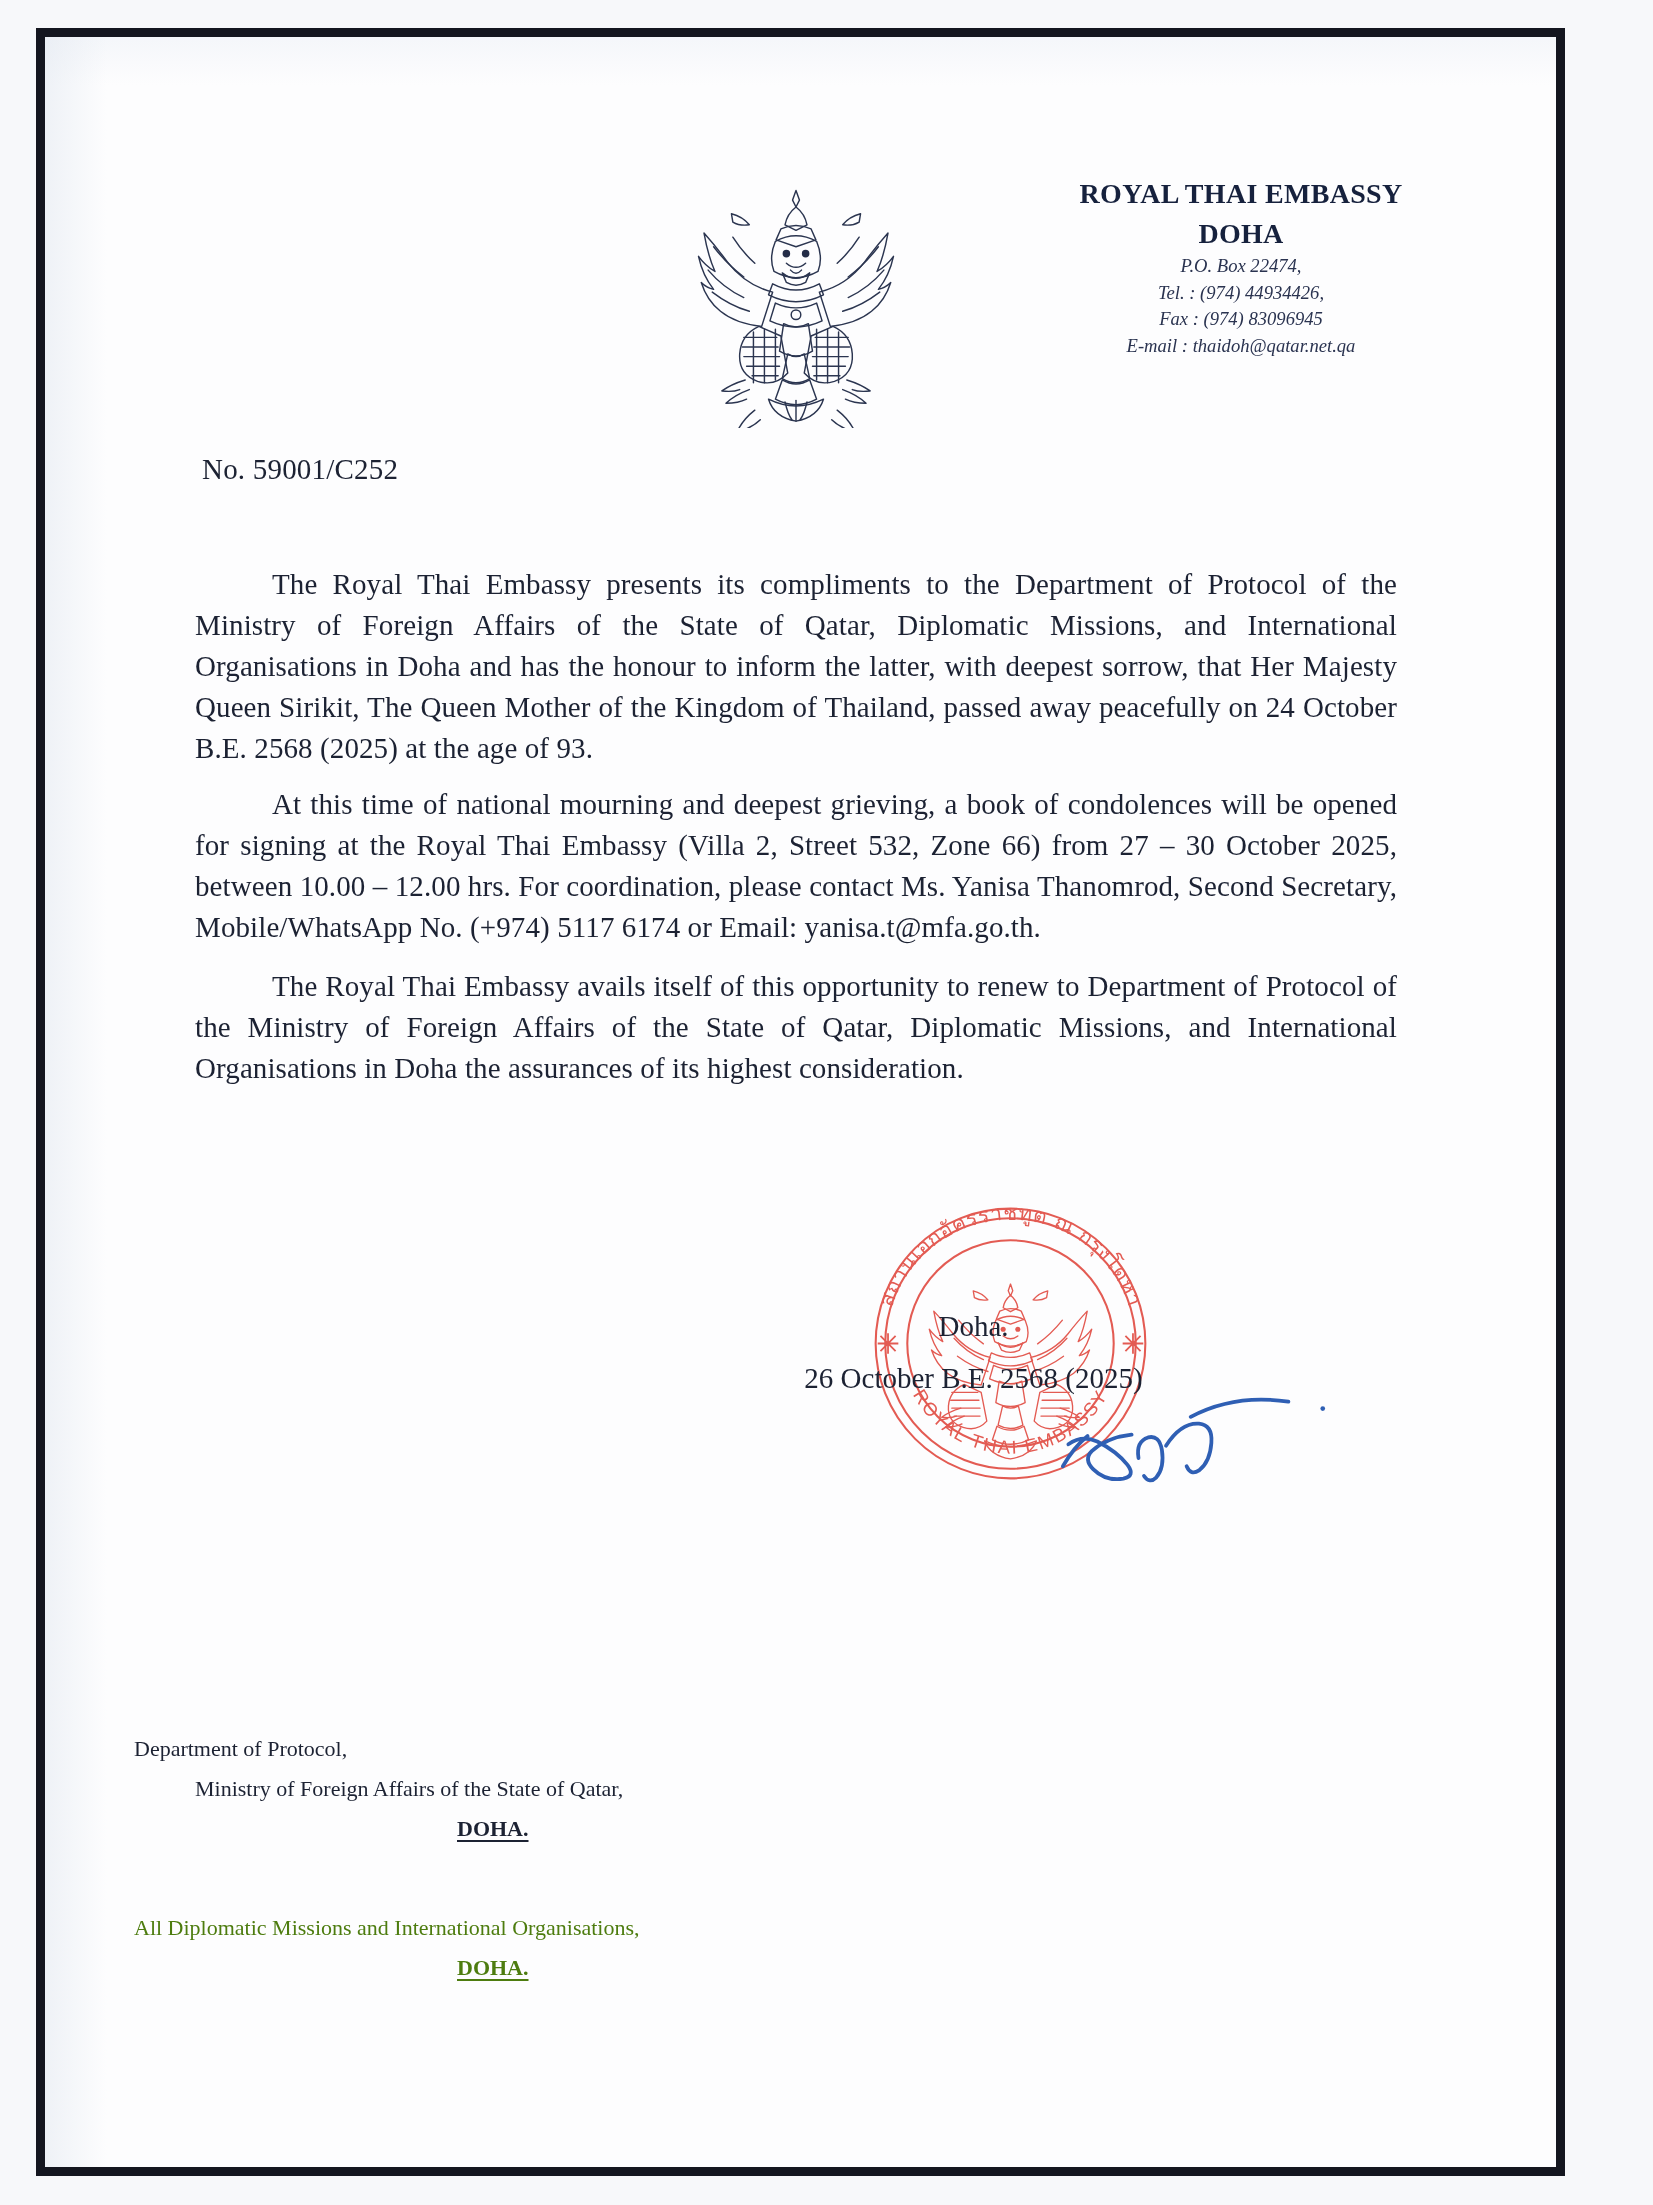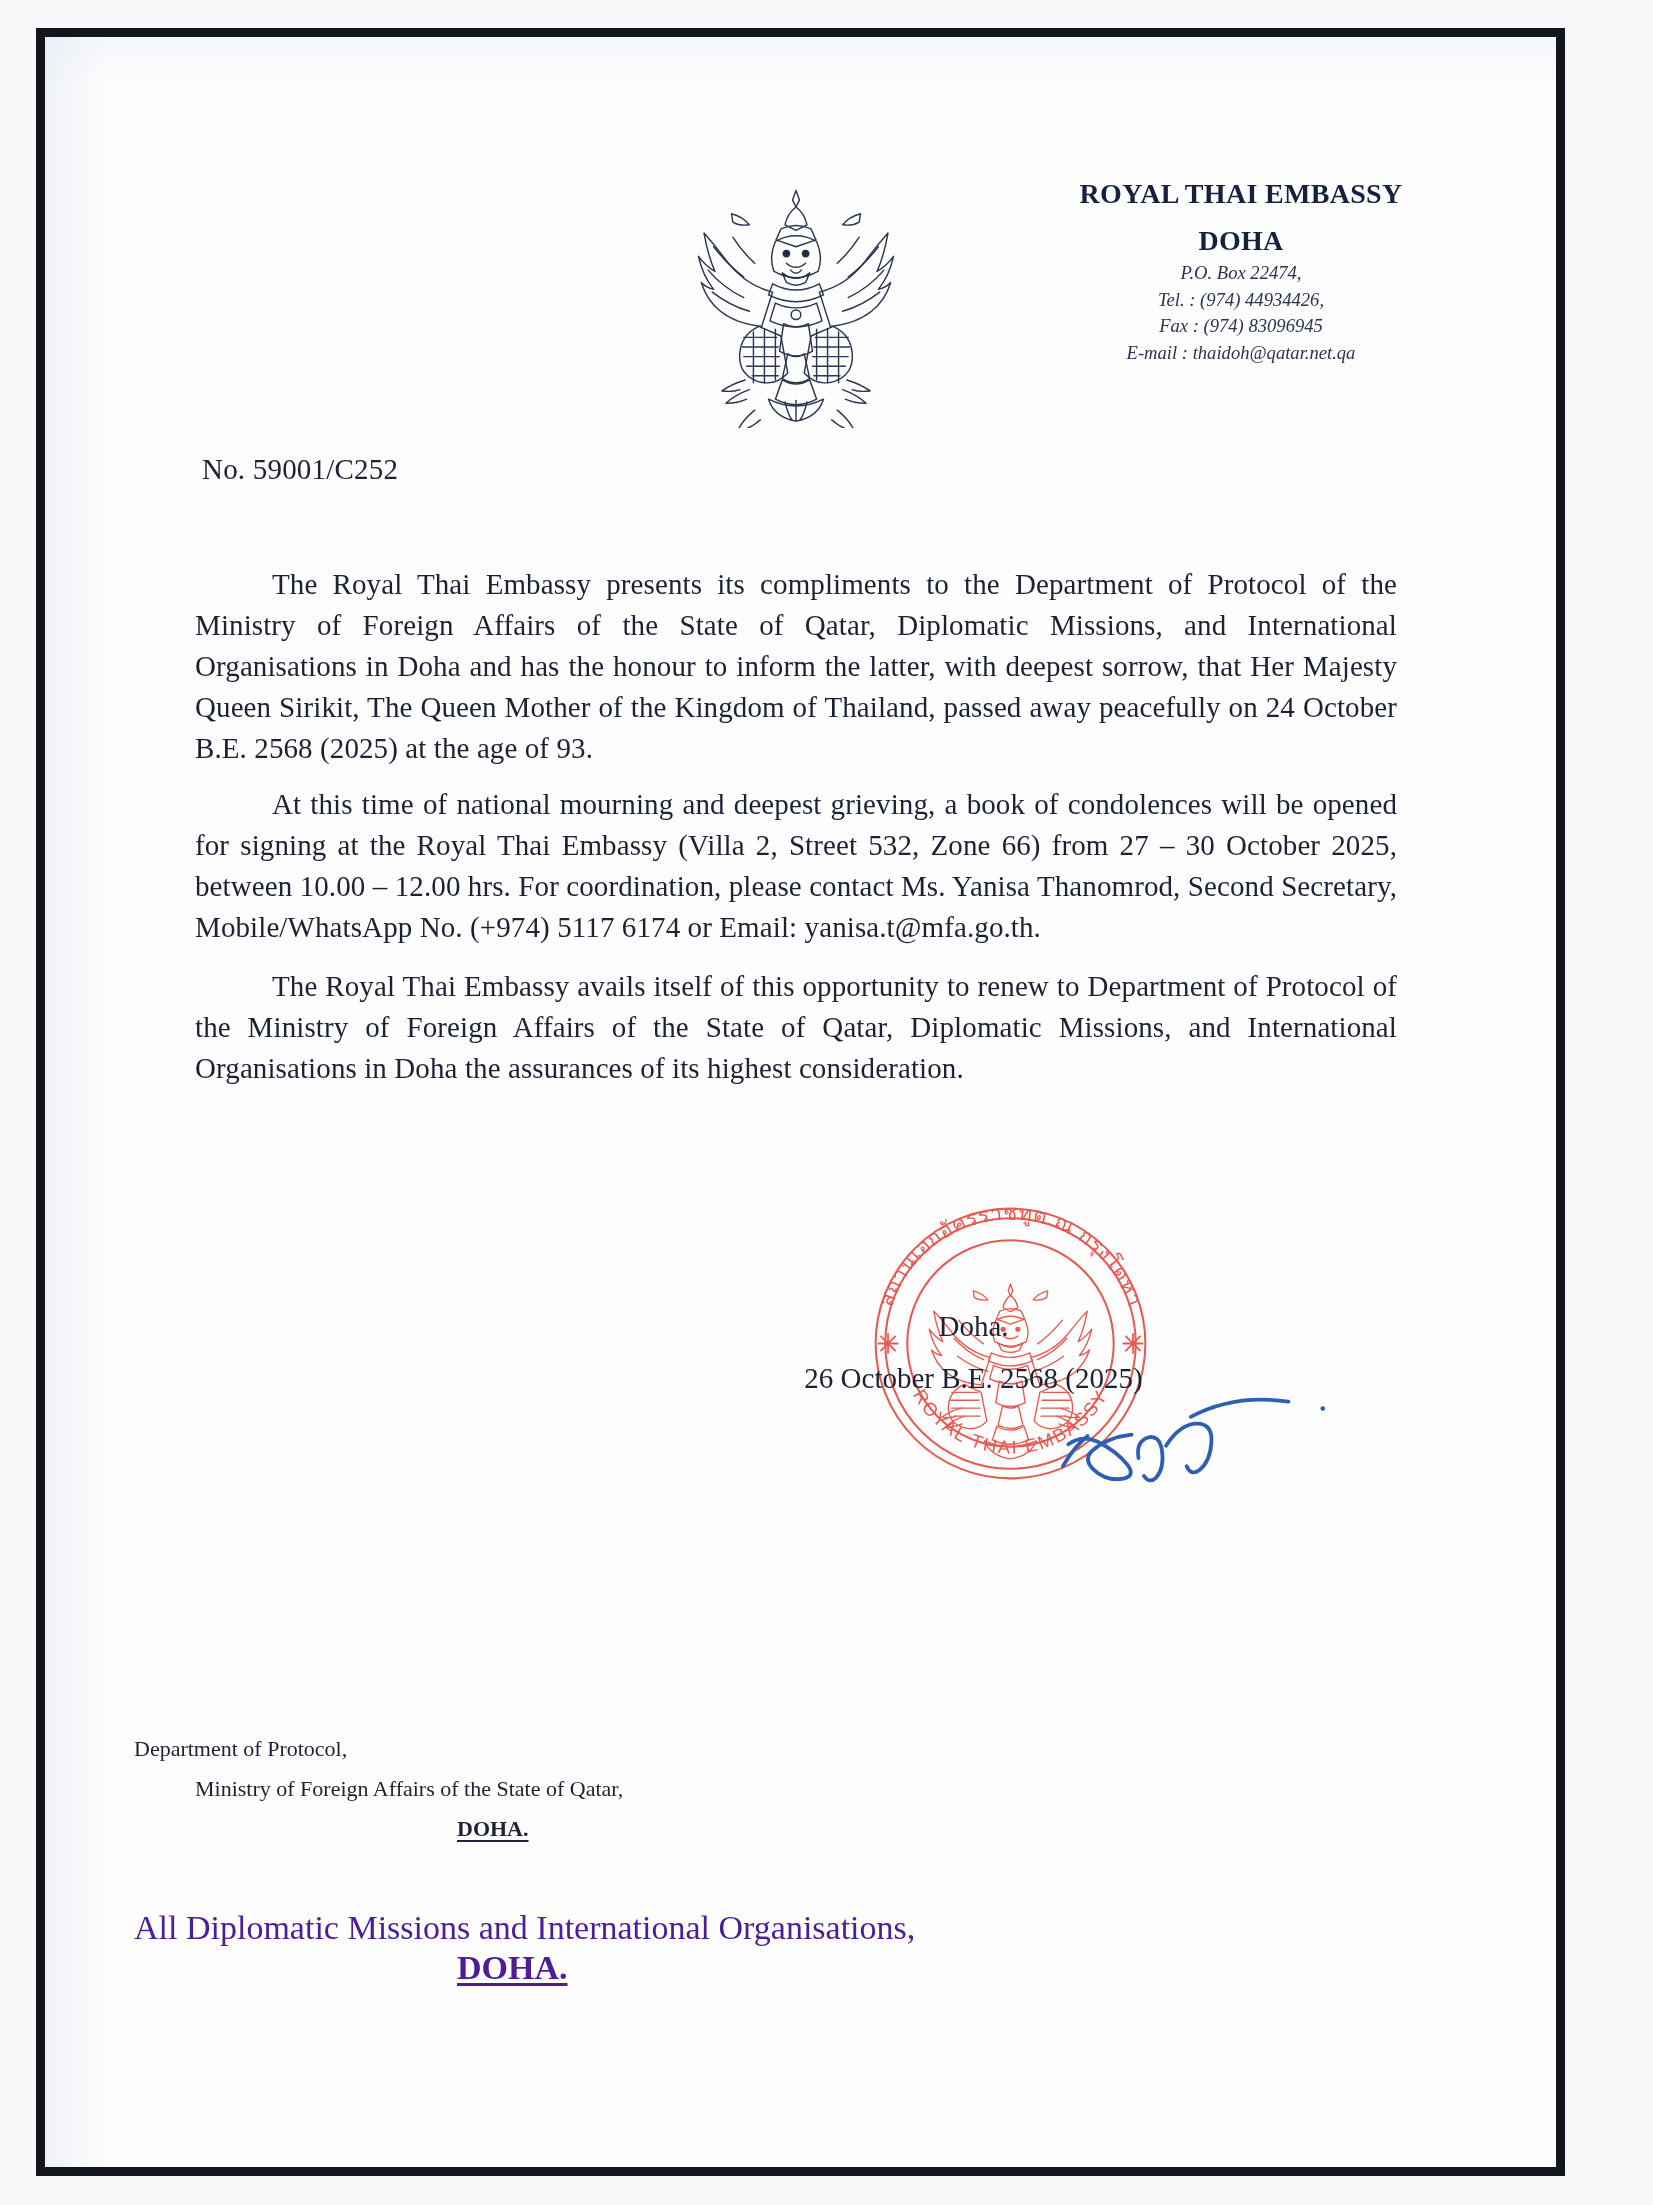--- a/index.html
+++ b/index.html
@@ -71,21 +71,21 @@
     font-weight: bold;
     font-size: 28px;
     letter-spacing: 0.3px;
     color: #16213d;
   }
   .lh-city {
     font-weight: bold;
     font-size: 28px;
     letter-spacing: 0.3px;
     color: #16213d;
-    margin-top: 14px;
+    margin-top: 7px;
   }
   .lh-line {
     font-style: italic;
     font-size: 18.6px;
     color: #2a3350;
     margin-top: 4.8px;
     white-space: nowrap;
   }
 
   .refno {
@@ -158,23 +158,23 @@
     left: 89px;
     top: 1693px;
     font-size: 22px;
     line-height: 40px;
     color: #1c2233;
   }
   .addr-two {
     position: absolute;
     left: 89px;
     top: 1872px;
-    font-size: 34px;
+    font-size: 22px;
     line-height: 40px;
-    color: #4c1d95;
+    color: #4d7c0f;
   }
   .addr-l2 { padding-left: 61px; }
   .addr-doha {
     font-weight: bold;
     text-decoration: underline;
     text-underline-offset: 4.1px;
     display: block;
     text-align: left;
     padding-left: 323px;
   }

